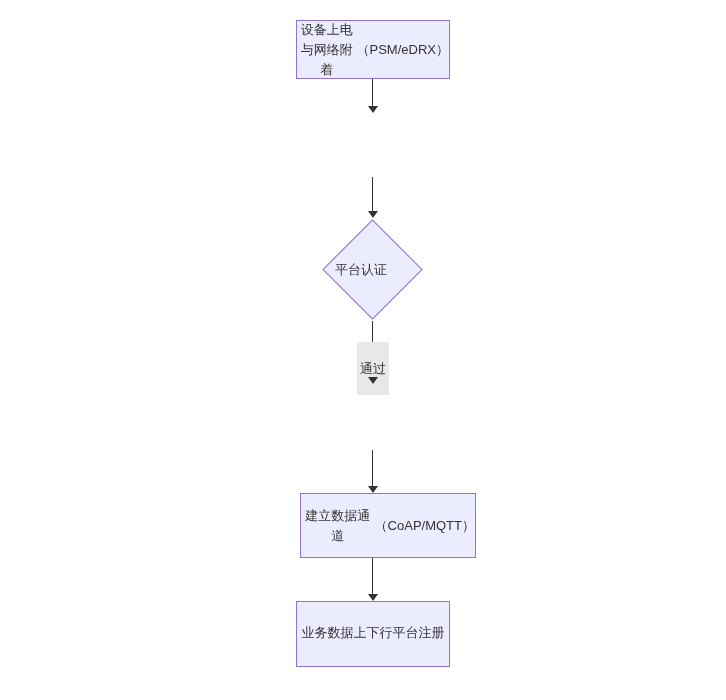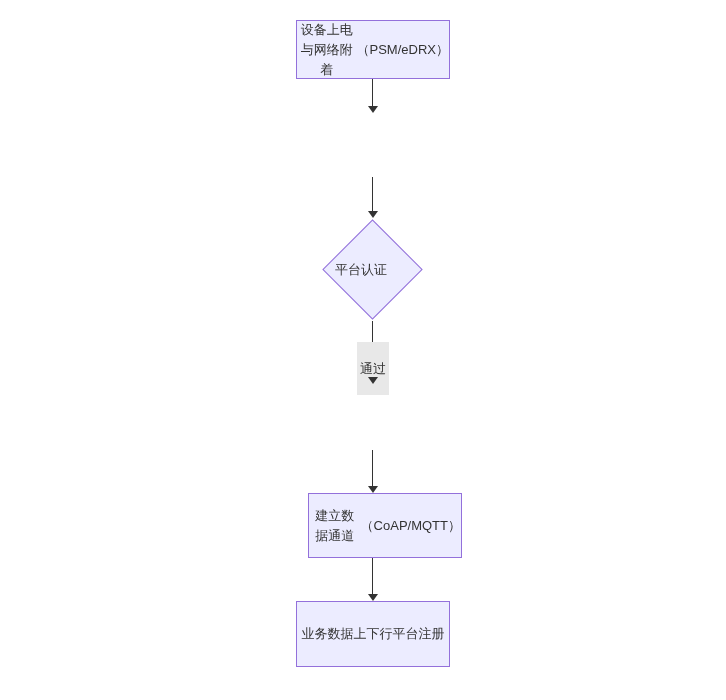--- a/index.html
+++ b/index.html
@@ -91,26 +91,26 @@
   <div class="diamond-label" style="left:291px; top:262px;">平台认证</div>
 
   <div class="edge-line" style="left:372px; top:321px; height:56px;"></div>
   <div class="edge-label" style="left:373px; top:342px;">通过</div>
   <div class="arrowhead" style="left:368px; top:377px;"></div>
 
 
   <div class="edge-line" style="left:372px; top:450px; height:36px;"></div>
   <div class="arrowhead" style="left:368px; top:486px;"></div>
 
-  <div class="node rect" style="left:308px; top:493px; width:154px; height:65px;">
+  <div class="node rect" style="left:300px; top:493px; width:176px; height:65px;">
     <span>建立数据通道</span>
     <span>（CoAP/MQTT）</span>
   </div>
 
   <div class="edge-line" style="left:372px; top:558px; height:36px;"></div>
   <div class="arrowhead" style="left:368px; top:594px;"></div>
 
-  <div class="node rect" style="left:296px; top:601px; width:154px; height:66px;">
+  <div class="node rect" style="left:296px; top:601px; width:154px; height:66px;font-family:Liberation Mono, monospace;">
     <span>业务数据上下行</span>
     <span>平台注册</span>
   </div>
 
 </div>
 
 </body></html>

